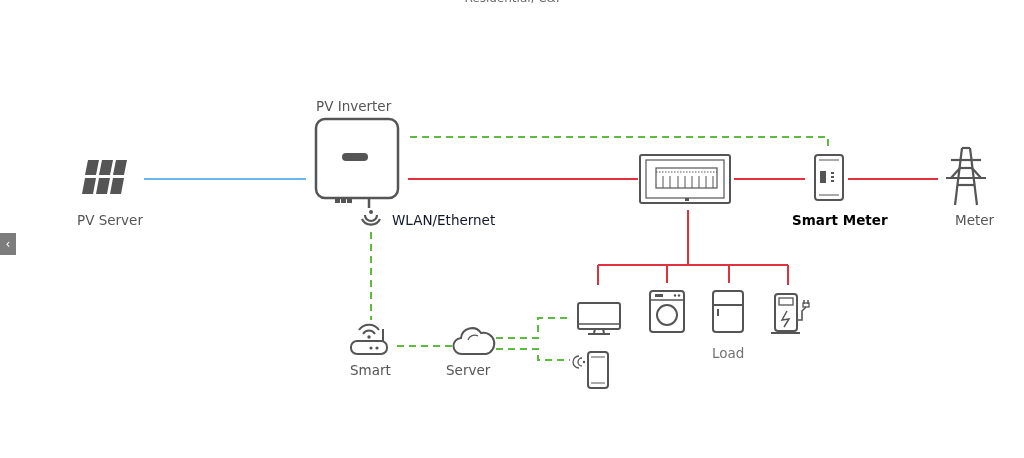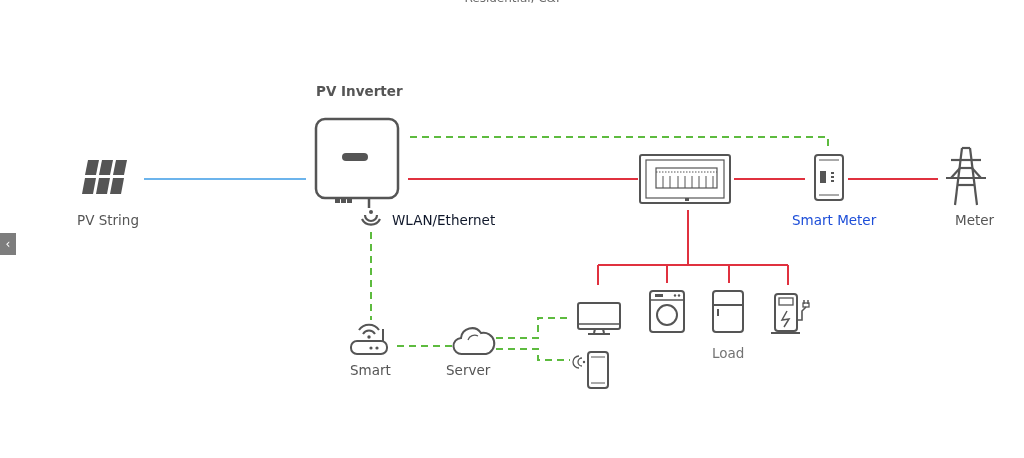--- a/index.html
+++ b/index.html
@@ -157,20 +157,20 @@
     <rect x="779" y="298" width="14" height="7" stroke-width="1.3"></rect>
     <line x1="771" y1="333" x2="800" y2="333" stroke-width="2"></line>
     <polyline points="787,311 782,320 789,319 784,327" stroke-width="1.5"></polyline>
     <path d="M797,320 L802,320 L802,311 L806,307" stroke-width="1.6"></path>
     <line x1="804" y1="300" x2="804" y2="304" stroke-width="1.5"></line>
     <line x1="808" y1="300" x2="808" y2="304" stroke-width="1.5"></line>
     <rect x="803" y="303" width="6" height="4" stroke-width="1.3"></rect>
   </g>
 </svg>
 
-<div class="label" style="left: 77px; top: 212px; color: rgb(85, 85, 85);">PV String</div>
-<div class="label" style="left: 316px; top: 83px; color: rgb(85, 85, 85); font-weight: bold;">PV Inverter</div>
+<div class="label" style="left: 77px; top: 212px; color: rgb(85, 85, 85);">PV Server</div>
+<div class="label" style="left: 316px; top: 98px; color: rgb(85, 85, 85);">PV Inverter</div>
 <div class="label" style="left: 392px; top: 212px; color: #0f172a;">WLAN/Ethernet</div>
-<div class="label" style="left: 792px; top: 212px; color: #1d4ed8;">Smart Meter</div>
+<div class="label" style="left: 792px; top: 212px; color: #000000; font-weight: bold;">Smart Meter</div>
 <div class="label" style="left: 955px; top: 212px; color: rgb(85, 85, 85);">Meter</div>
 <div class="label" style="left: 350px; top: 362px; color: rgb(85, 85, 85);">Smart</div>
 <div class="label" style="left: 446px; top: 362px; color: rgb(85, 85, 85); text-align: center;">Server</div>
 <div class="label" style="left: 712px; top: 345px; color: #737373;">Load</div>
 
 </body></html>

